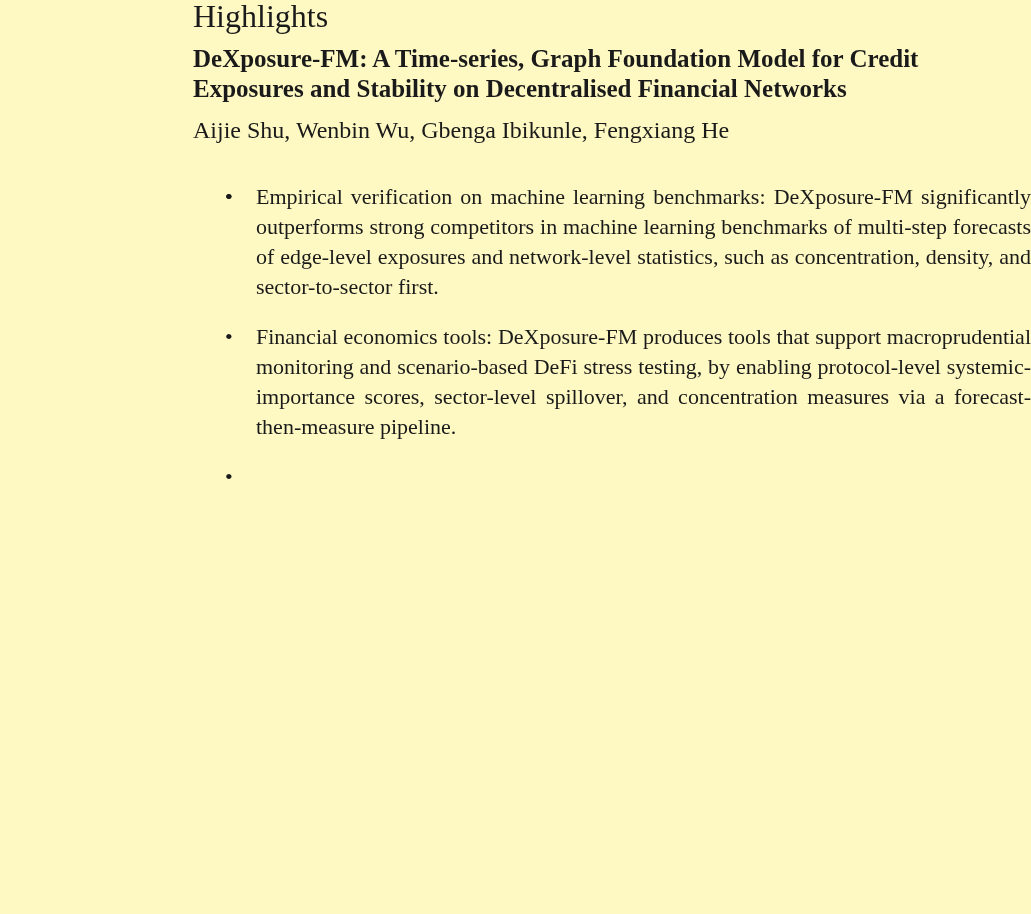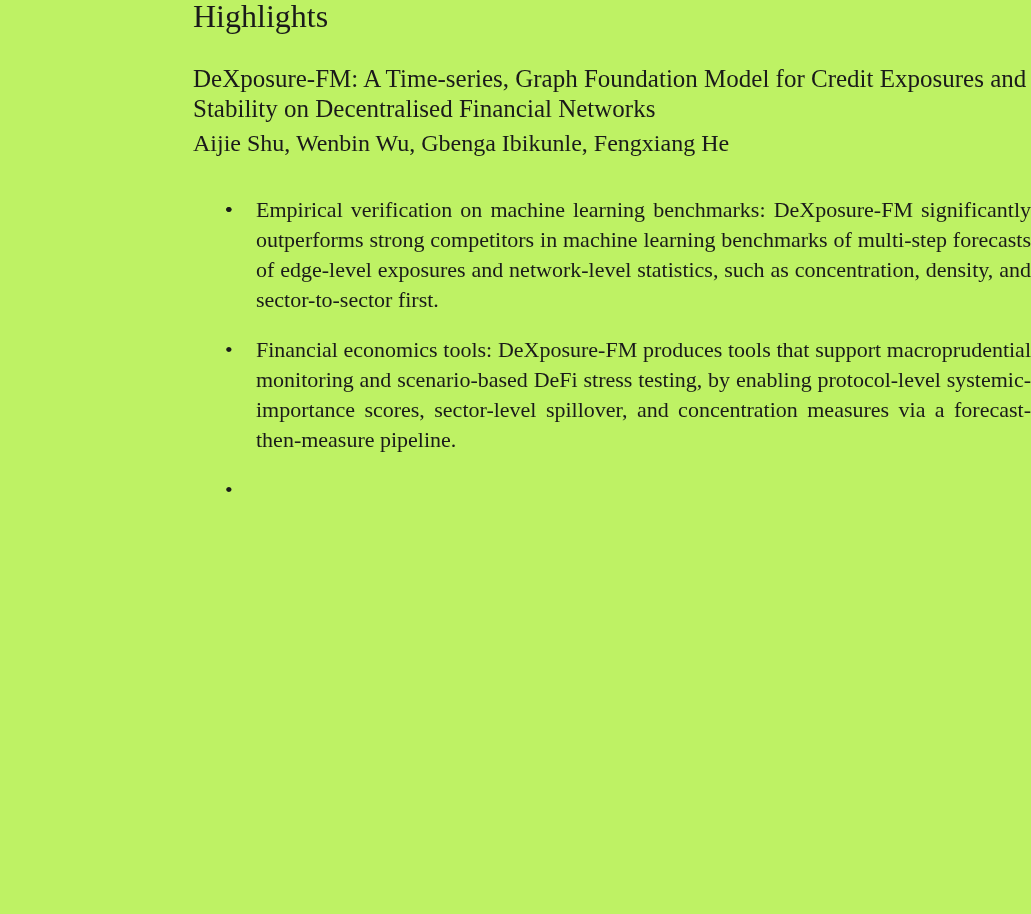--- a/index.html
+++ b/index.html
@@ -8,21 +8,21 @@
     height: 914px;
     background: #ffffff;
     overflow: hidden;
     font-family: "Liberation Serif", "DejaVu Serif", serif;
     color: #1a1a1a;
   }
   .page {
     position: relative;
     width: 1031px;
     height: 914px;
-    background: #bef264;
+    background: #fef9c3;
     padding-left: 12px;
   }
   .watermark {
     position: absolute;
     left: 4px;
     bottom: 0px;
     transform-origin: 0 100%;
     transform: rotate(-90deg);
     font-size: 36px;
     line-height: 44px;
@@ -38,28 +38,28 @@
   }
   .section-heading {
     font-size: 32px;
     line-height: 40px;
     font-weight: normal;
     margin-top: -4px;
   }
   .paper-title {
     font-size: 25px;
     line-height: 30px;
-    font-weight: normal;
-    margin-top: 28px;
+    font-weight: bold;
+    margin-top: 8px;
     width: 838px;
   }
   .authors {
     font-size: 24px;
     line-height: 28px;
-    margin-top: 5px;
+    margin-top: 12px;
   }
   .highlight-list {
     list-style: none;
     margin-top: 38px;
   }
   .highlight-item {
     position: relative;
     padding-left: 63px;
     font-size: 22px;
     line-height: 30px;

